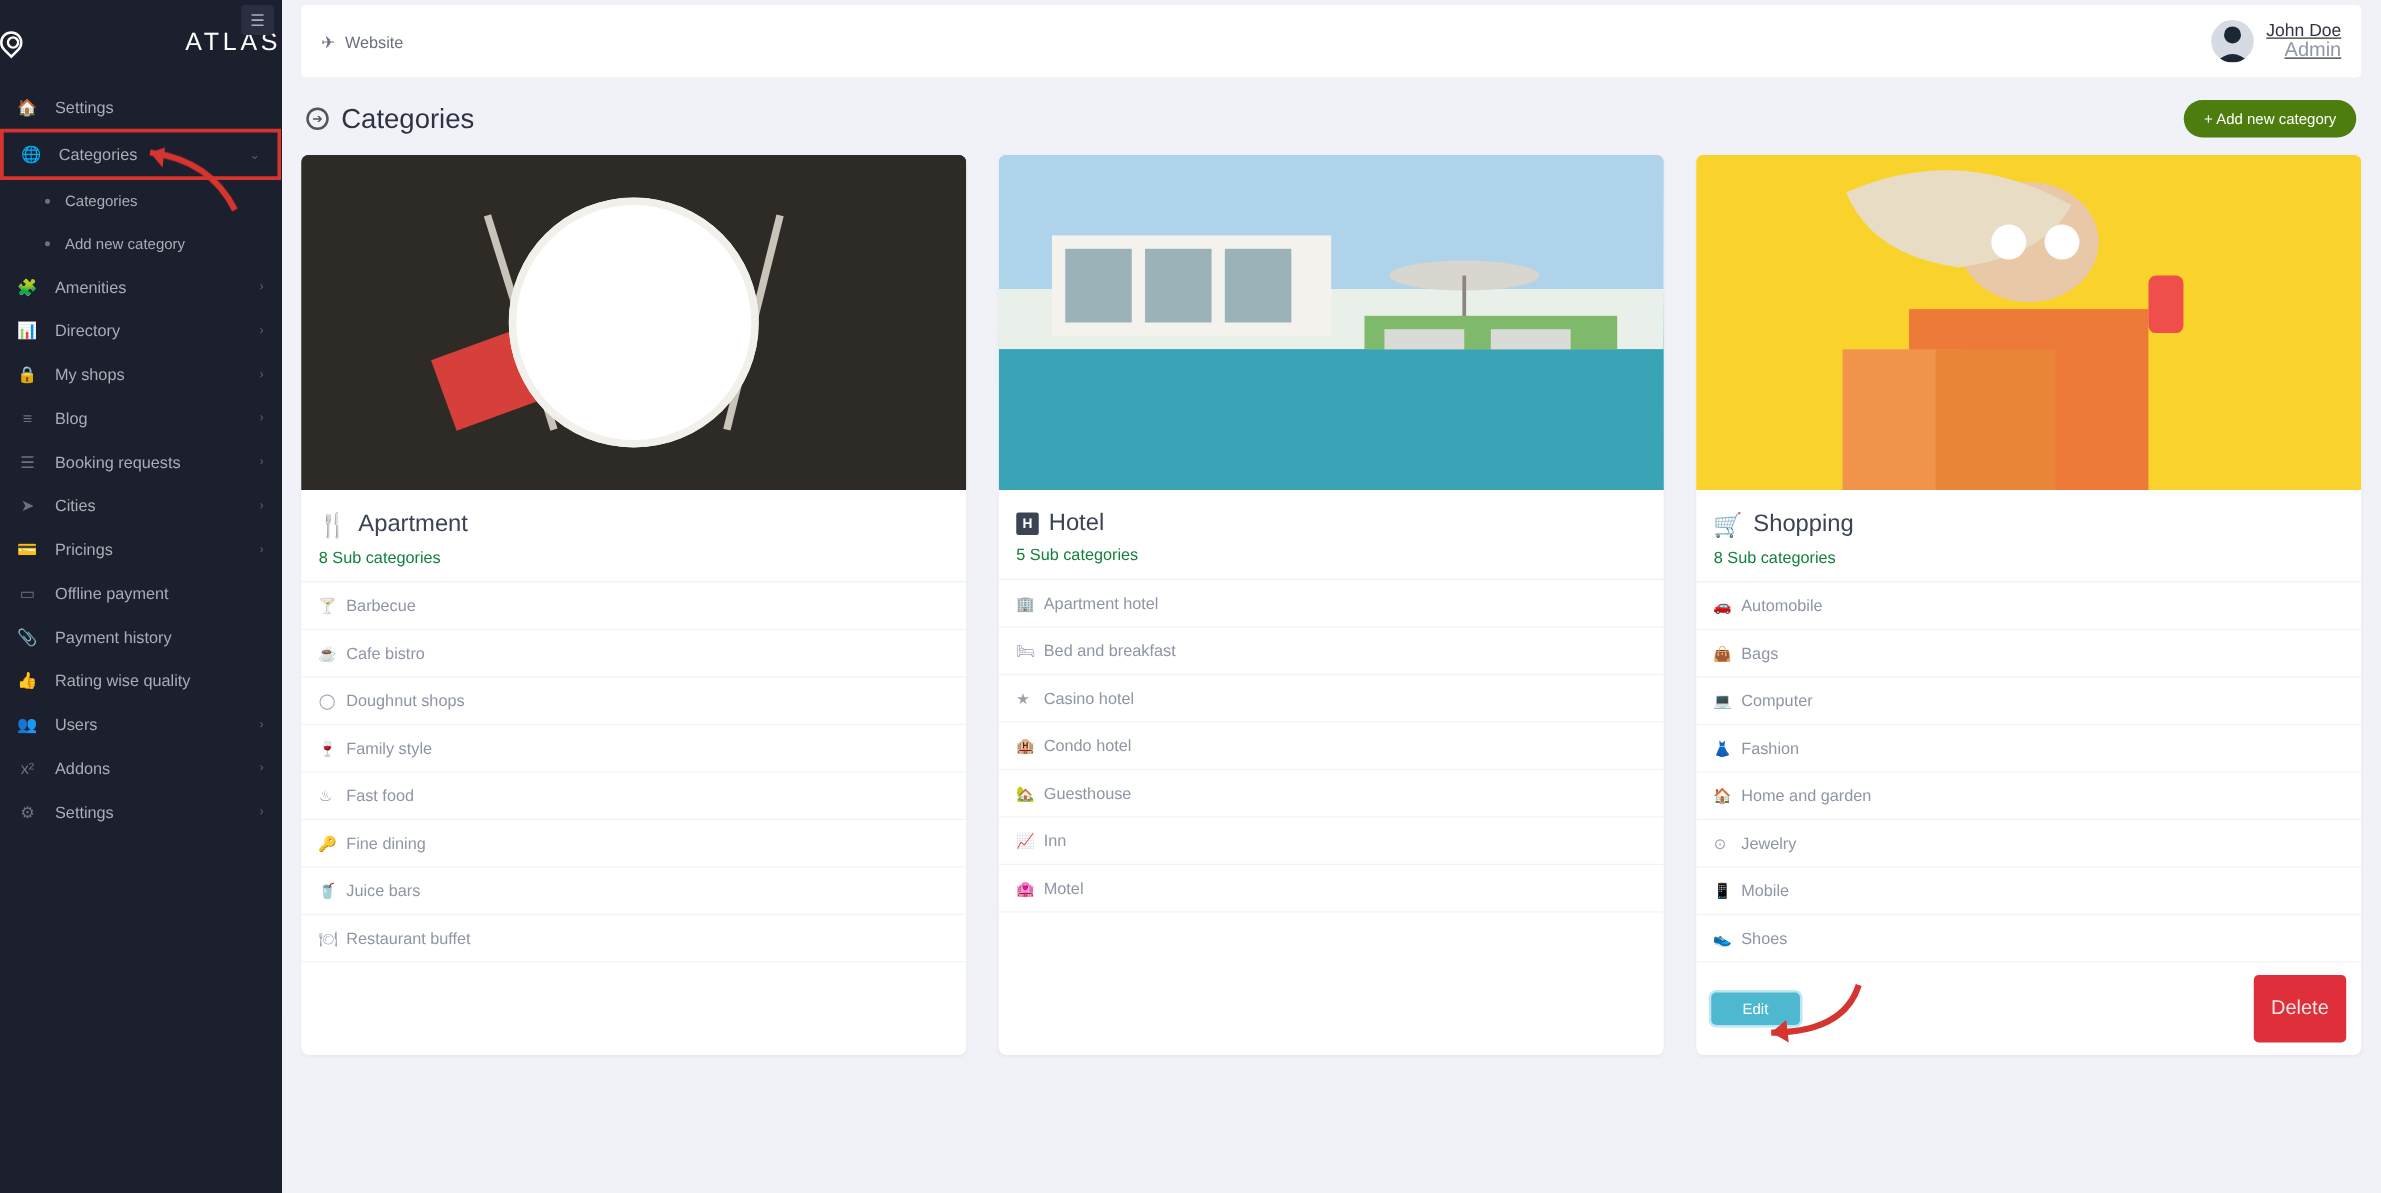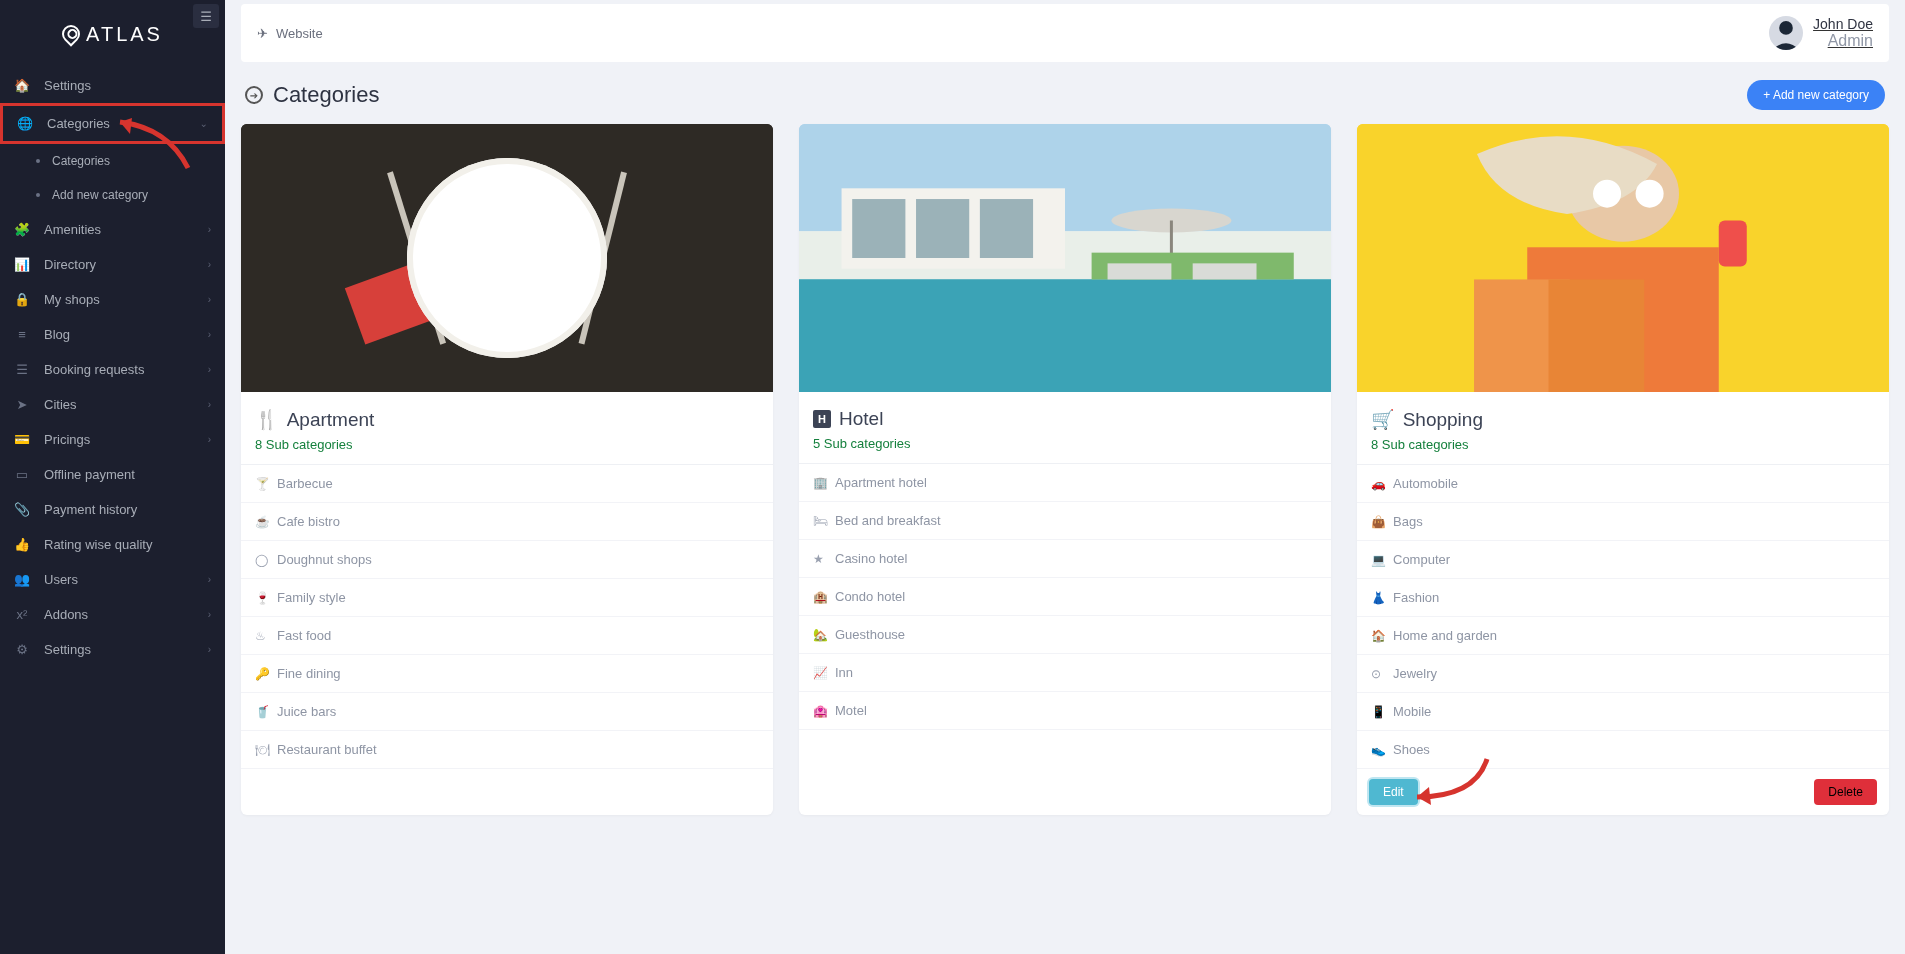--- a/index.html
+++ b/index.html
@@ -8,21 +8,21 @@
 .sidebar {
   position: fixed; left: 0; top: 0; bottom: 0; width: 225px;
   background: #1c1f2e; color: #a8adb7; overflow-y: auto;
 }
 .sidebar-toggle {
   position: absolute; top: 4px; right: 6px; width: 26px; height: 24px;
   background: #2a2e40; border-radius: 3px; display: flex; align-items: center;
   justify-content: center; cursor: pointer; color: #a8adb7; font-size: 13px;
 }
 .brand {
-  display: flex; align-items: center; justify-content: center;
+  display: flex; align-items: center; justify-content: space-between;
   height: 60px; margin-top: 4px; color: #fff; font-size: 20px; font-weight: 500;
   letter-spacing: 3px; gap: 6px;
 }
 .brand .pin {
   width: 18px; height: 18px; border: 2px solid #fff; border-radius: 50% 50% 50% 0;
   transform: rotate(-45deg); position: relative;
 }
 .brand .pin::after {
   content: ''; position: absolute; width: 6px; height: 6px; background: transparent;
   border: 2px solid #fff; border-radius: 50%; top: 3px; left: 3px;
@@ -61,21 +61,21 @@
 .user-name { font-size: 14px; color: #303442; }
 .user-role { font-size: 16px; color: #9097a6; text-align: right; }
 
 .page-head { display: flex; align-items: center; margin: 18px 4px 14px 4px; }
 .page-title { font-size: 22px; font-weight: 500; color: #2e3342; display: flex; align-items: center; gap: 10px; }
 .page-title .circ-arrow {
   width: 18px; height: 18px; border: 2px solid #555; border-radius: 50%;
   display: inline-flex; align-items: center; justify-content: center; font-size: 10px; color: #555;
 }
 .btn-primary {
-  margin-left: auto; background: #3b82f6; color: #fff; border: none;
+  margin-left: auto; background: #4d7c0f; color: #fff; border: none;
   padding: 8px 16px; border-radius: 18px; font-size: 12px; cursor: pointer;
 }
 
 .cards { display: flex; gap: 26px; }
 .card {
   background: #fff; border-radius: 6px; flex: 1; display: flex; flex-direction: column;
   overflow: hidden; box-shadow: 0 1px 3px rgba(0,0,0,0.04);
 }
 .card-img { height: 268px; background-size: cover; background-position: center; }
 .img-restaurant { background: #2e2a25; position: relative; }
@@ -94,26 +94,26 @@
 .card-title { font-size: 19px; font-weight: 500; color: #3c4355; display: flex; align-items: center; gap: 8px; }
 .card-sub { font-size: 13px; color: #15803d; margin-top: 6px; }
 .sub-list { list-style: none; }
 .sub-list li {
   display: flex; align-items: center; gap: 8px; padding: 11px 14px;
   border-bottom: 1px solid #f2f3f7; font-size: 13px; color: #8e95a4;
 }
 .sub-list li .sub-icon { width: 14px; font-size: 12px; color: #9aa1b0; }
 .card-actions { display: flex; padding: 10px 12px; gap: 8px; align-items: center; }
 .btn-edit {
-  background: #4fb8d1; color: #fff; border: none; padding: 6px 14px;
+  background: #4fb8d1; color: #fff; border: none; padding: 6px 25px;
   border-radius: 4px; font-size: 12px; cursor: pointer; box-shadow: 0 0 0 2px #bfe6f1;
 }
 .btn-delete {
-  margin-left: auto; background: #df2f3a; color: #000000; border: none;
-  padding: 6px 14px; border-radius: 4px; font-size: 12px; cursor: pointer;
+  margin-left: auto; background: #df2f3a; color: #e5e5e5; border: none;
+  padding: 18px 14px; border-radius: 4px; font-size: 16px; cursor: pointer;
 }
 
 .curved-arrow { position: absolute; pointer-events: none; }
 </style>
 </head>
 <body>
 
 <aside class="sidebar">
   <div class="sidebar-toggle">☰</div>
   <div class="brand">

